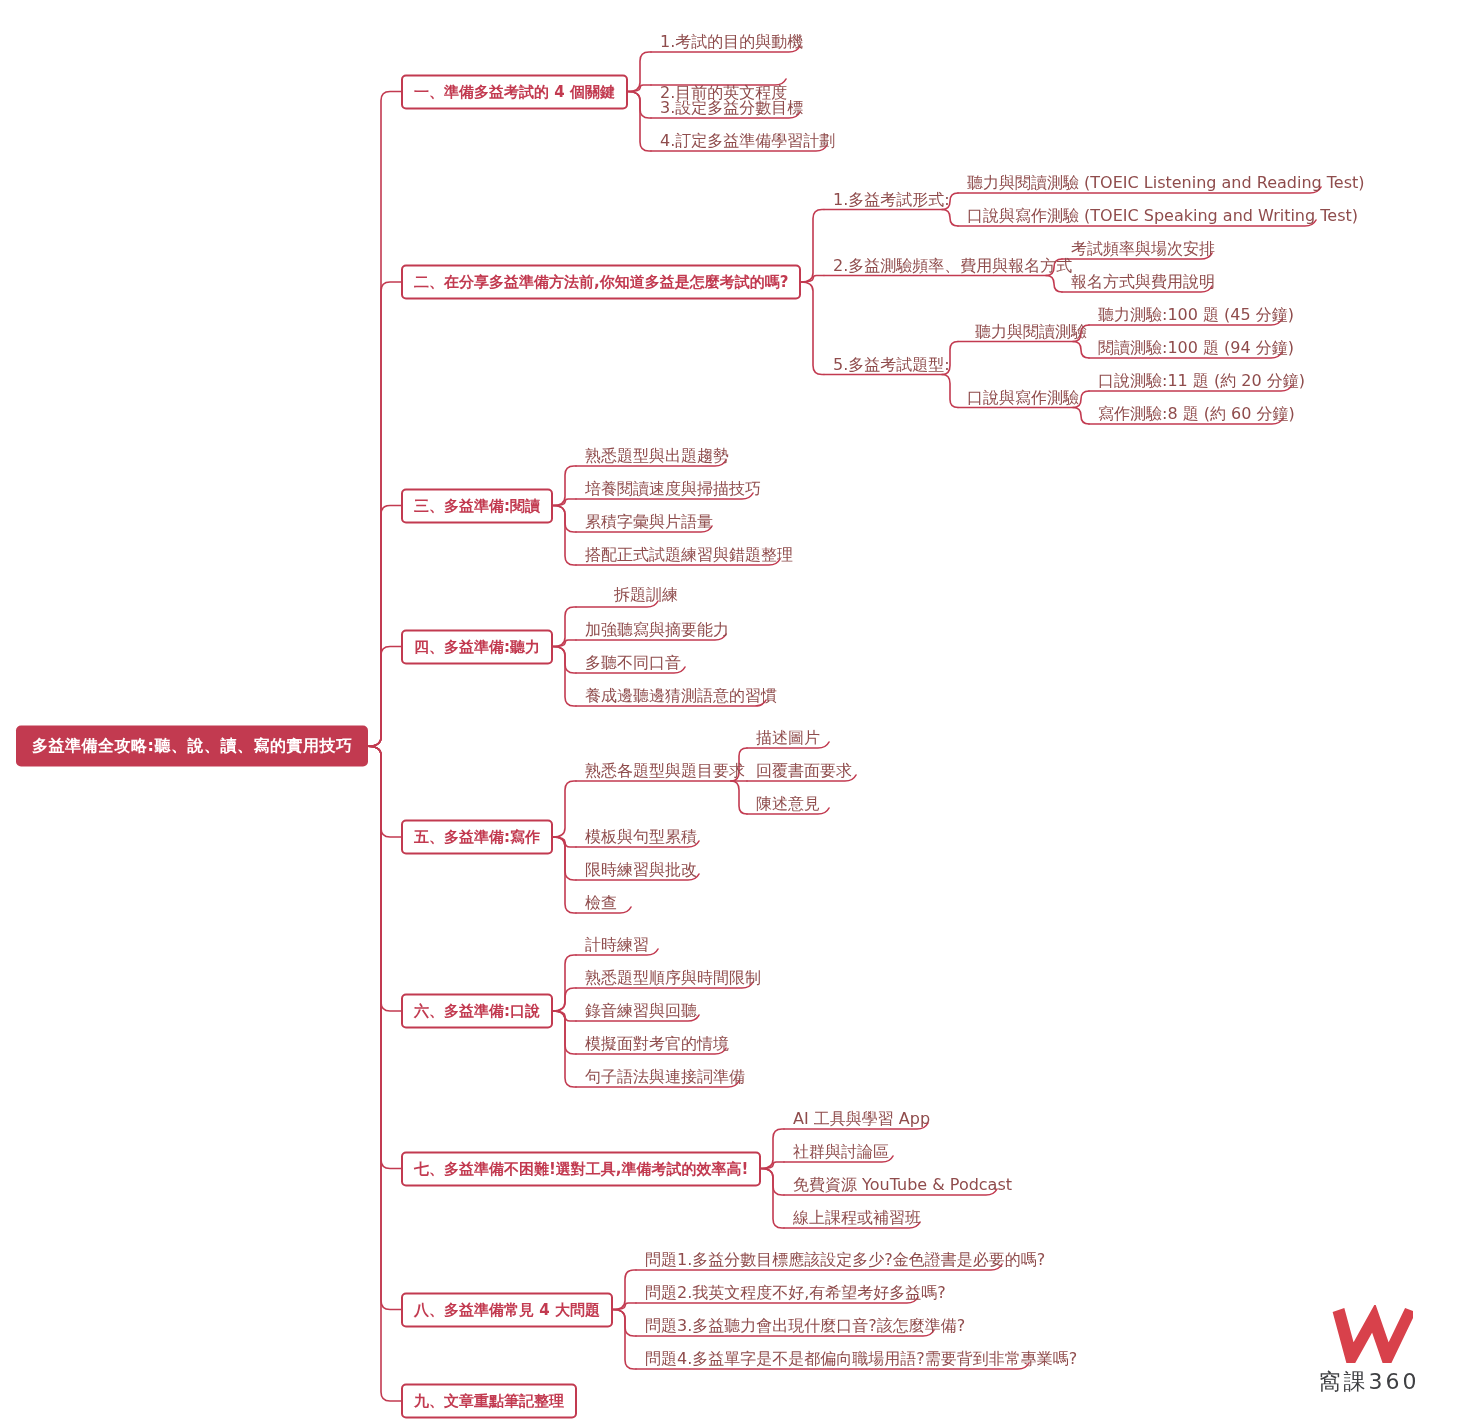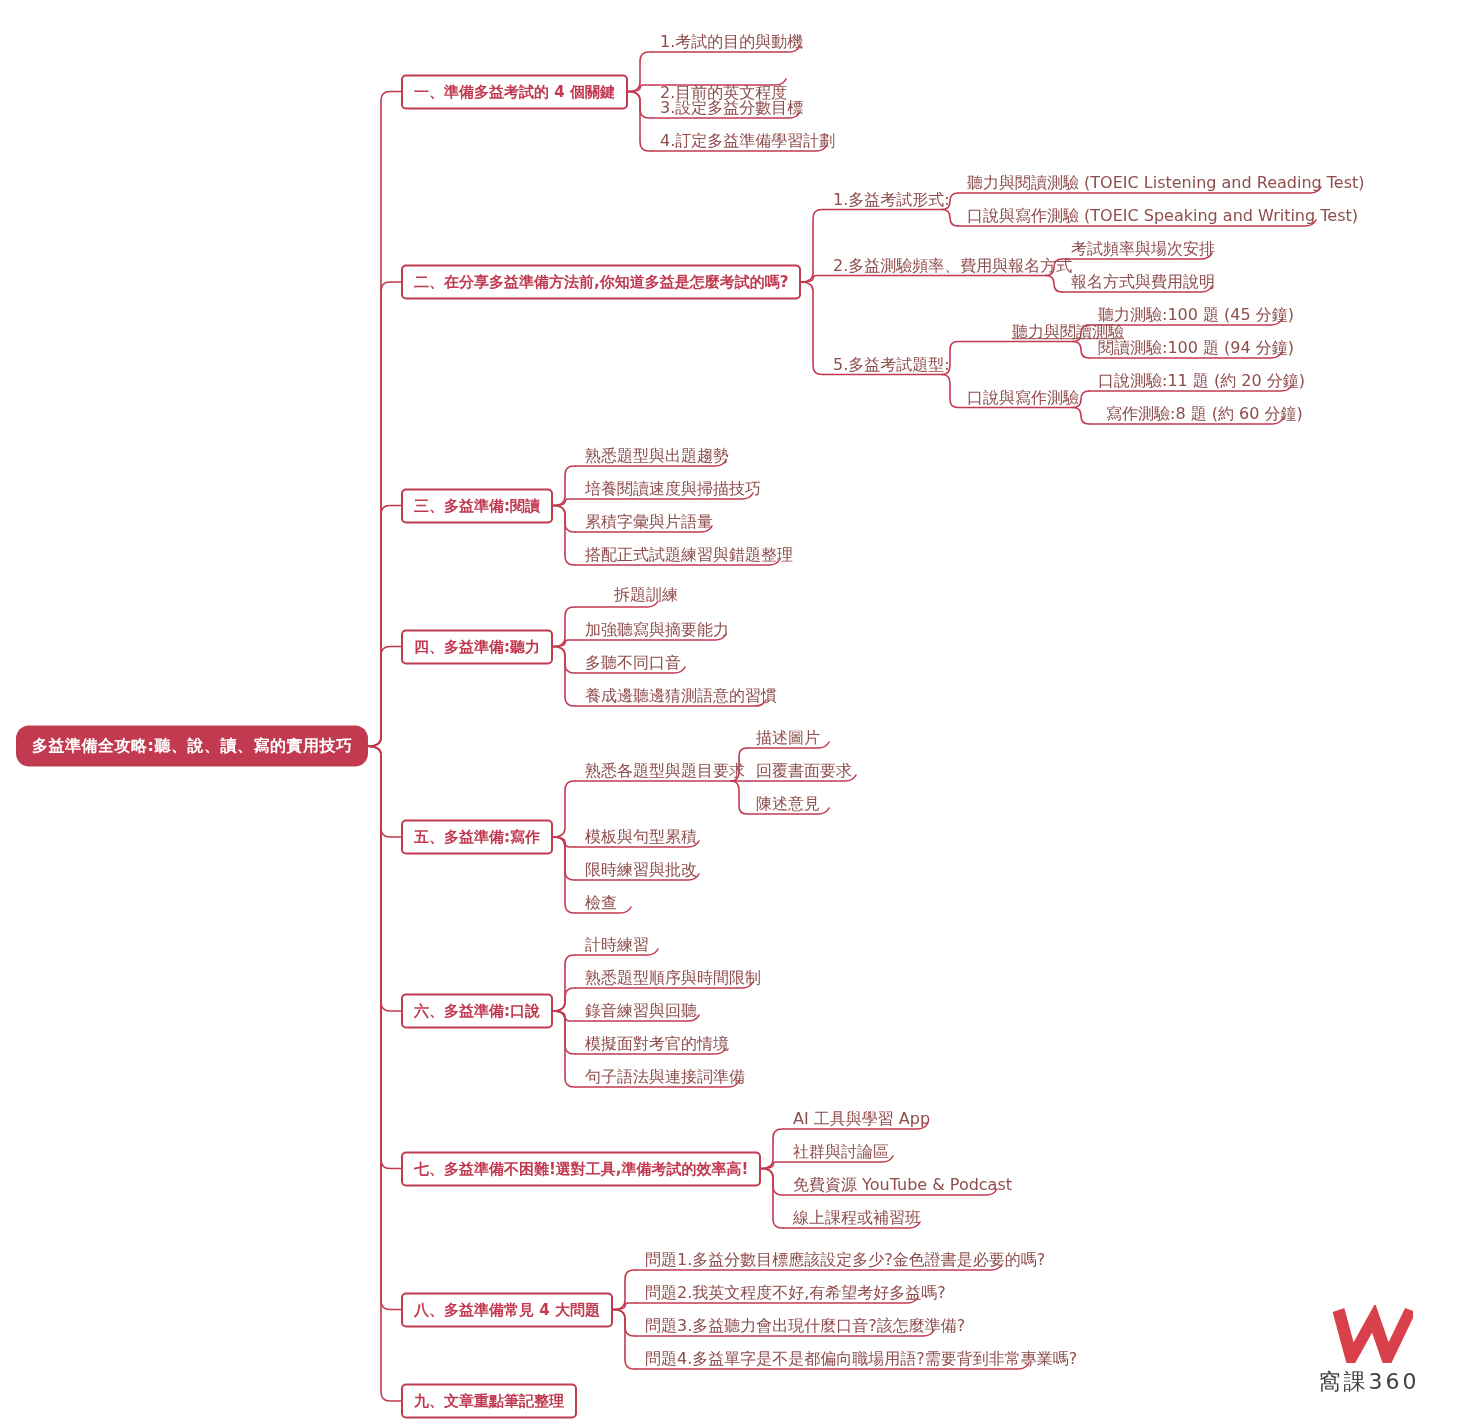--- a/index.html
+++ b/index.html
@@ -23,21 +23,21 @@
     left: 0; top: 0;
     white-space: nowrap;
     transform: translateY(-50%);
   }
   #nodes .node.root {
     background: var(--accent);
     color: var(--root-text);
     font-size: 16px;
     font-weight: bold;
     padding: 10px 16px;
-    border-radius: 13px;
+    border-radius: 5px;
     letter-spacing: 0.5px;
   }
   #nodes .node.branch {
     background: #ffffff;
     border: 2px solid var(--accent);
     color: var(--accent);
     font-size: 15px;
     font-weight: bold;
     padding: 6px 11px;
     border-radius: 5px;
@@ -176,26 +176,26 @@
       <div class="node leaf" style="left: 658px; top: 108px;">3.設定多益分數目標</div>
       <div class="node leaf" style="left: 658px; top: 141px;">4.訂定多益準備學習計劃</div>
       <div class="node branch" style="left: 401px; top: 282px;">二、在分享多益準備方法前,你知道多益是怎麼考試的嗎?</div>
       <div class="node leaf" style="left: 831px; top: 199.5px;">1.多益考試形式:</div>
       <div class="node leaf" style="left: 965px; top: 183px;">聽力與閱讀測驗 (TOEIC Listening and Reading Test)</div>
       <div class="node leaf" style="left: 965px; top: 216px;">口說與寫作測驗 (TOEIC Speaking and Writing Test)</div>
       <div class="node leaf" style="left: 831px; top: 265.5px;">2.多益測驗頻率、費用與報名方式</div>
       <div class="node leaf" style="left: 1069px; top: 249px;">考試頻率與場次安排</div>
       <div class="node leaf" style="left: 1069px; top: 282px;">報名方式與費用說明</div>
       <div class="node leaf" style="left: 831px; top: 364.5px;">5.多益考試題型:</div>
-      <div class="node leaf" style="left: 1010px; top: 331.5px; text-decoration: underline;">聽力與閱讀測驗</div>
+      <div class="node leaf" style="left: 973px; top: 331.5px;">聽力與閱讀測驗</div>
       <div class="node leaf" style="left: 1096px; top: 315px;">聽力測驗:100 題 (45 分鐘)</div>
       <div class="node leaf" style="left: 1096px; top: 348px;">閱讀測驗:100 題 (94 分鐘)</div>
       <div class="node leaf" style="left: 965px; top: 397.5px;">口說與寫作測驗</div>
       <div class="node leaf" style="left: 1096px; top: 381px; text-align: right;">口說測驗:11 題 (約 20 分鐘)</div>
-      <div class="node leaf" style="left: 1096px; top: 414px; margin-left: 8px;">寫作測驗:8 題 (約 60 分鐘)</div>
+      <div class="node leaf" style="left: 1096px; top: 414px;">寫作測驗:8 題 (約 60 分鐘)</div>
       <div class="node branch" style="left: 401px; top: 505.5px;">三、多益準備:閱讀</div>
       <div class="node leaf" style="left: 583px; top: 456px;">熟悉題型與出題趨勢</div>
       <div class="node leaf" style="left: 583px; top: 489px;">培養閱讀速度與掃描技巧</div>
       <div class="node leaf" style="left: 583px; top: 522px;">累積字彙與片語量</div>
       <div class="node leaf" style="left: 583px; top: 555px;">搭配正式試題練習與錯題整理</div>
       <div class="node branch" style="left: 401px; top: 646.5px;">四、多益準備:聽力</div>
       <div class="node leaf" style="left: 612px; top: 597px; font-family: Liberation Mono, monospace;">拆題訓練</div>
       <div class="node leaf" style="left: 583px; top: 630px;">加強聽寫與摘要能力</div>
       <div class="node leaf" style="left: 583px; top: 663px;">多聽不同口音</div>
       <div class="node leaf" style="left: 583px; top: 696px;">養成邊聽邊猜測語意的習慣</div>

